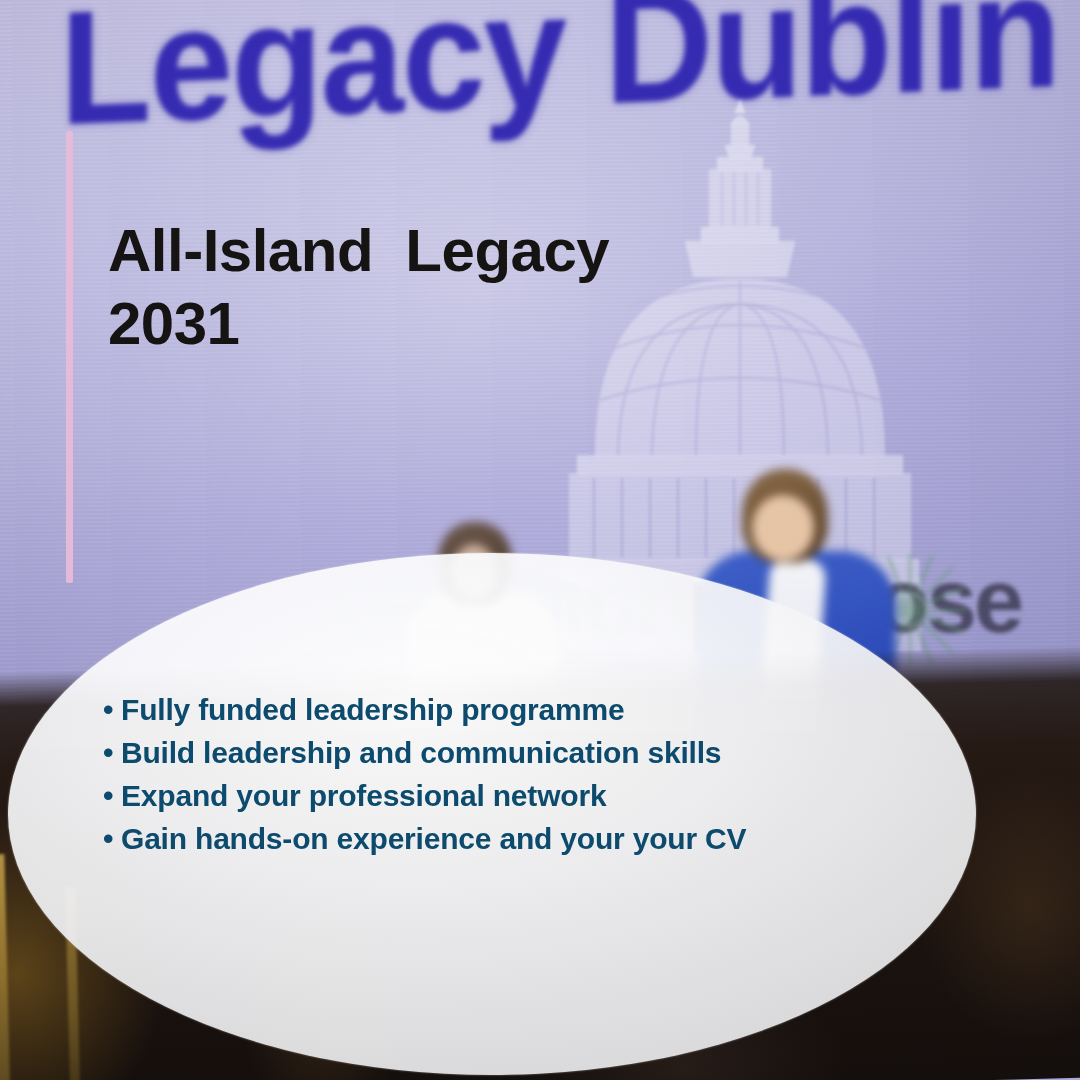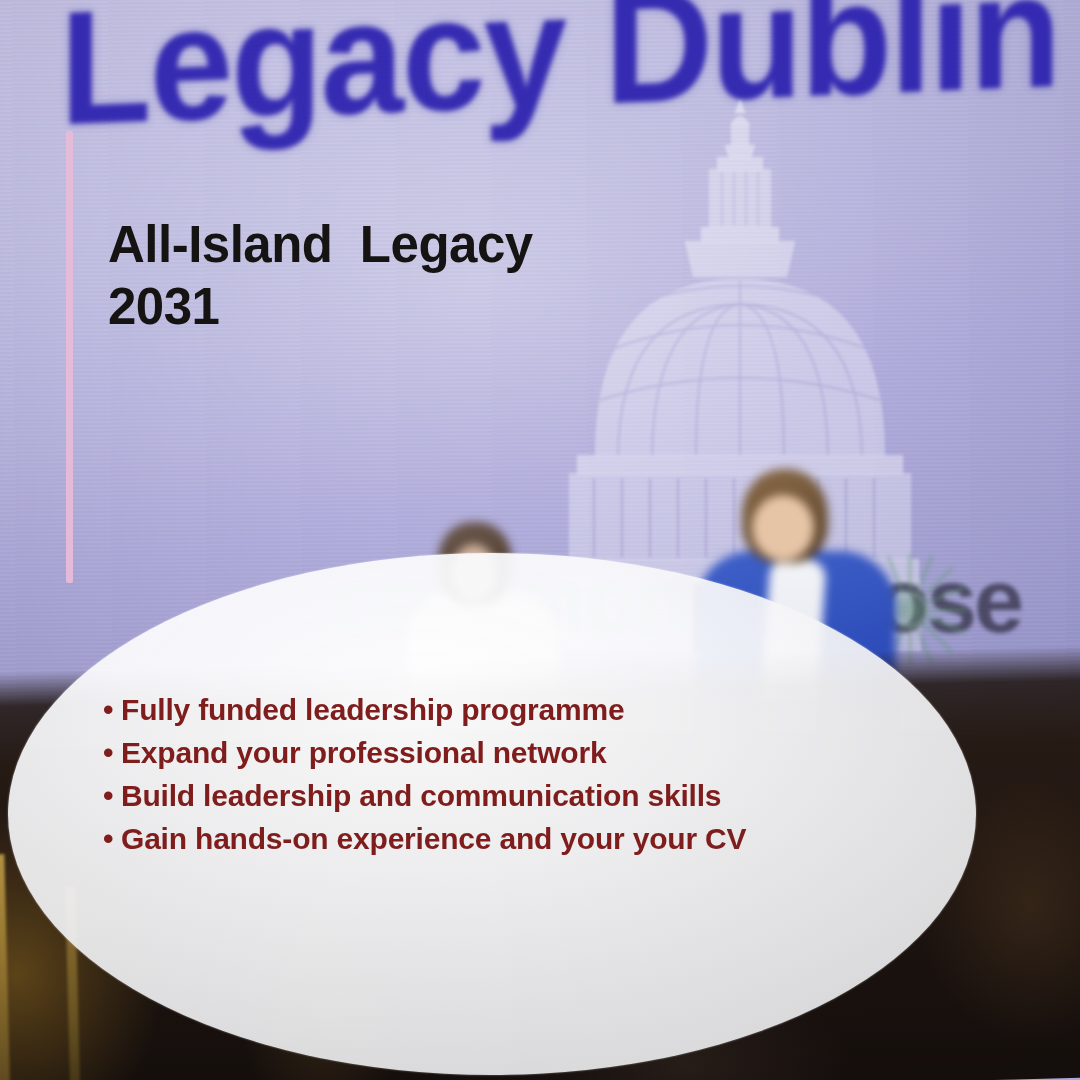--- a/index.html
+++ b/index.html
@@ -203,21 +203,21 @@
     opacity: .95;
   }
 
   .title-block {
     position: absolute;
     left: 108px;
     top: 214px;
     width: 620px;
   }
   .title-line {
-    font-size: 51px;
+    font-size: 60px;
     line-height: 1.22;
     font-weight: bold;
     color: #161313;
     letter-spacing: -0.5px;
     font-stretch: condensed;
     white-space: pre;
   }
 
   
   .ellipse {
@@ -241,21 +241,21 @@
   .benefits-heading {
     font-size: 29px;
     font-weight: bold;
     color: #4b3cb0;
     letter-spacing: 0.2px;
     margin-bottom: 12px;
   }
   .benefit-item {
     font-size: 30px;
     font-weight: bold;
-    color: #7f1d1d;
+    color: #0c4a6e;
     letter-spacing: -0.2px;
     line-height: 1.0;
     margin: 0 0 13px 8px;
     white-space: nowrap;
     font-stretch: condensed;
   }
   .benefit-bullet {
     display: inline-block;
     width: 18px;
   }
@@ -372,19 +372,19 @@
   <div class="title-block">
     <div class="title-line">All-Island  Legacy</div>
     <div class="title-line">2031</div>
   </div>
 
   <div class="ellipse"></div>
 
   <div class="benefits">
     <div id="benefits-list">
         <div class="benefit-item"><span class="benefit-bullet">•</span><span>Fully funded leadership programme</span></div>
+        <div class="benefit-item"><span class="benefit-bullet">•</span><span>Build leadership and communication skills</span></div>
         <div class="benefit-item"><span class="benefit-bullet">•</span><span>Expand your professional network</span></div>
-        <div class="benefit-item"><span class="benefit-bullet">•</span><span>Build leadership and communication skills</span></div>
         <div class="benefit-item"><span class="benefit-bullet">•</span><span>Gain hands-on experience and your your CV</span></div>
       </div>
   </div>
 
 </div>
 
 </body></html>

